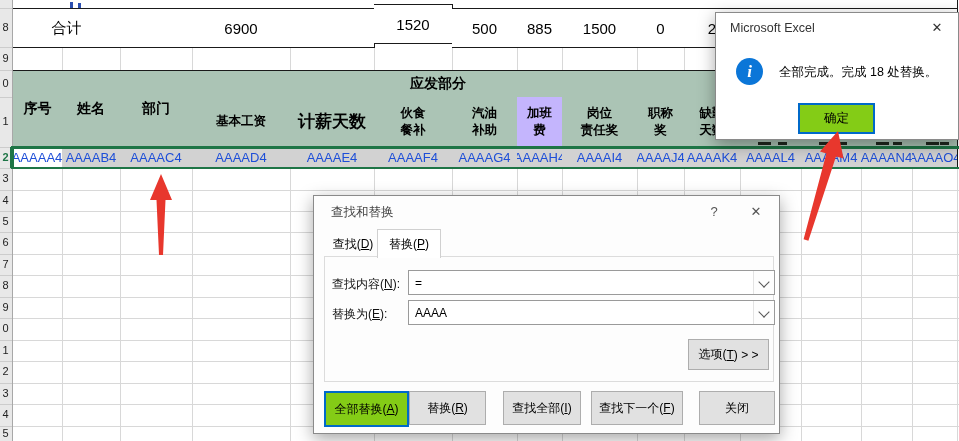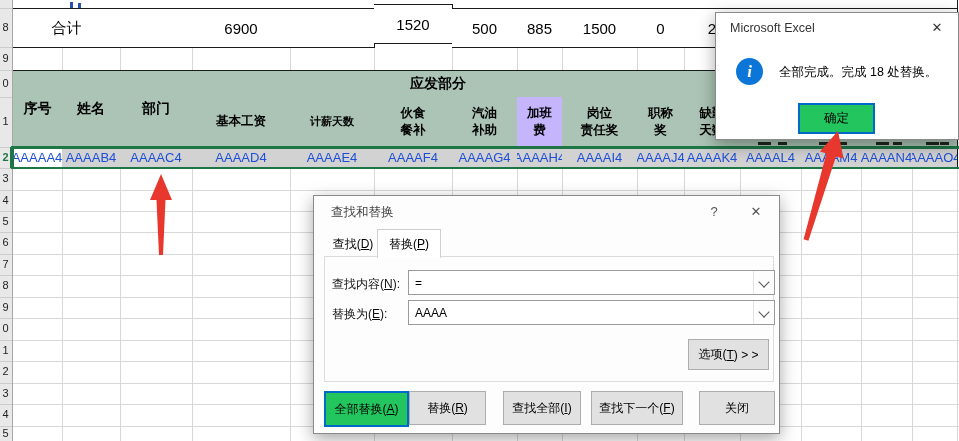--- a/index.html
+++ b/index.html
@@ -19,21 +19,21 @@
   .val-cell{font-family:Liberation Sans, sans-serif;font-size:13px;color:#1d4ed8;}
   .frag-mark{position:absolute;bottom:2px;height:3px;background:#20281f;}
   
   .selline{position:absolute;background:#1e7546;z-index:2;}
   
   .dlg{position:absolute;background:#ffffff;border:1px solid #8a8a8a;box-shadow:0 5px 16px rgba(0,0,0,.35);z-index:5;}
   .dlg-title{font-size:12.5px;color:#333;}
   .winbtn{position:absolute;font-size:13px;color:#555;text-align:center;cursor:default;}
   .btn{position:absolute;display:flex;align-items:center;justify-content:center;background:#e1e1e1;
        border:1px solid #adadad;font-size:12px;color:#000;}
-  .btn.focused{border:2px solid #0069c9;background:#22c55e;}
+  .btn.focused{border:2px solid #0069c9;background:#84cc16;}
   .combo{position:absolute;background:#fff;border:1px solid #9a9a9a;display:flex;align-items:center;
          font-size:12px;color:#000;padding-left:6px;}
   .combo .dd{position:absolute;right:0;top:0;bottom:0;width:20px;background:#fdfdfd;border-left:1px solid #e3e3e3;}
   .chev{position:absolute;right:6px;top:7px;width:7px;height:7px;border-right:1.4px solid #555;
         border-bottom:1.4px solid #555;transform:rotate(45deg);}
   .lbl{position:absolute;font-size:12px;color:#111;}
   .frame{position:absolute;border:1px solid #dcdcdc;}
   .tab-active{position:absolute;background:#fff;border:1px solid #d0d0d0;border-bottom:none;
               display:flex;align-items:center;justify-content:center;font-size:12px;z-index:2;}
   .tab-plain{position:absolute;display:flex;align-items:center;justify-content:center;font-size:12px;}
@@ -146,21 +146,21 @@
       <div class="cell white-cell" style="left: 740px; top: 8px; width: 62px; height: 40px; border-top: 1px solid rgb(26, 26, 26); border-bottom: 1px solid rgb(26, 26, 26); border-right: 1px solid rgb(26, 26, 26);"></div>
       <div class="cell white-cell" style="left: 801px; top: 8px; width: 61px; height: 40px; border-top: 1px solid rgb(26, 26, 26); border-bottom: 1px solid rgb(26, 26, 26); border-right: 1px solid rgb(26, 26, 26);"></div>
       <div class="cell white-cell" style="left: 861px; top: 8px; width: 52px; height: 40px; border-top: 1px solid rgb(26, 26, 26); border-bottom: 1px solid rgb(26, 26, 26); border-right: 1px solid rgb(26, 26, 26);"></div>
       <div class="cell white-cell" style="left: 912px; top: 8px; width: 46px; height: 40px; border-top: 1px solid rgb(26, 26, 26); border-bottom: 1px solid rgb(26, 26, 26); border-right: 1px solid rgb(26, 26, 26);"></div>
       <div class="cell green-cell" style="left: 12px; top: 70px; width: 51px; height: 78px; background: rgb(171, 196, 181); border-width: 1px; border-style: solid; border-color: rgb(26, 26, 26); font-size: 14px;">序号</div>
       <div class="cell green-cell" style="left: 62px; top: 70px; width: 59px; height: 78px; background: rgb(171, 196, 181); border-top: 1px solid rgb(26, 26, 26); border-bottom: 1px solid rgb(26, 26, 26); border-right: 1px solid rgb(26, 26, 26); font-size: 14px;">姓名</div>
       <div class="cell green-cell" style="left: 120px; top: 70px; width: 73px; height: 78px; background: rgb(171, 196, 181); border-top: 1px solid rgb(26, 26, 26); border-bottom: 1px solid rgb(26, 26, 26); border-right: 1px solid rgb(26, 26, 26); font-size: 14px;">部门</div>
       <div class="cell green-cell" style="left: 192px; top: 70px; width: 493px; height: 28px; background: rgb(171, 196, 181); border-top: 1px solid rgb(26, 26, 26); border-bottom: 1px solid rgb(26, 26, 26); border-right: 1px solid rgb(26, 26, 26); font-size: 14px;">应发部分</div>
       <div class="cell green-cell" style="left: 684px; top: 70px; width: 274px; height: 28px; background: rgb(171, 196, 181); border-top: 1px solid rgb(26, 26, 26); border-bottom: 1px solid rgb(26, 26, 26); border-right: 1px solid rgb(26, 26, 26);"></div>
       <div class="cell green-cell" style="left: 192px; top: 97px; width: 99px; height: 51px; background: rgb(171, 196, 181); border-bottom: 1px solid rgb(26, 26, 26); border-right: 1px solid rgb(26, 26, 26); font-size: 12.5px;">基本工资</div>
-      <div class="cell green-cell" style="left: 290px; top: 97px; width: 85px; height: 51px; background: rgb(171, 196, 181); border-bottom: 1px solid rgb(26, 26, 26); border-right: 1px solid rgb(26, 26, 26); font-size: 11px; text-align: right;">计薪天数</div>
+      <div class="cell green-cell" style="left: 290px; top: 97px; width: 85px; height: 51px; background: rgb(171, 196, 181); border-bottom: 1px solid rgb(26, 26, 26); border-right: 1px solid rgb(26, 26, 26); font-size: 17px; text-align: right;">计薪天数</div>
       <div class="cell green-cell" style="left: 374px; top: 97px; width: 79px; height: 51px; background: rgb(171, 196, 181); border-bottom: 1px solid rgb(26, 26, 26); border-right: 1px solid rgb(26, 26, 26); font-size: 12.5px;">伙食
 餐补</div>
       <div class="cell green-cell" style="left: 452px; top: 97px; width: 66px; height: 51px; background: rgb(171, 196, 181); border-bottom: 1px solid rgb(26, 26, 26); border-right: 1px solid rgb(26, 26, 26); font-size: 12.5px;">汽油
 补助</div>
       <div class="cell green-cell" style="left: 517px; top: 97px; width: 46px; height: 51px; background: #c4b5fd; border-bottom: 1px solid rgb(26, 26, 26); border-right: 1px solid rgb(26, 26, 26); font-size: 12.5px;">加班
 费</div>
       <div class="cell green-cell" style="left: 562px; top: 97px; width: 76px; height: 51px; background: rgb(171, 196, 181); border-bottom: 1px solid rgb(26, 26, 26); border-right: 1px solid rgb(26, 26, 26); font-size: 12.5px;">岗位
 责任奖</div>
       <div class="cell green-cell" style="left: 637px; top: 97px; width: 48px; height: 51px; background: rgb(171, 196, 181); border-bottom: 1px solid rgb(26, 26, 26); border-right: 1px solid rgb(26, 26, 26); font-size: 12.5px;">职称
 奖</div>

